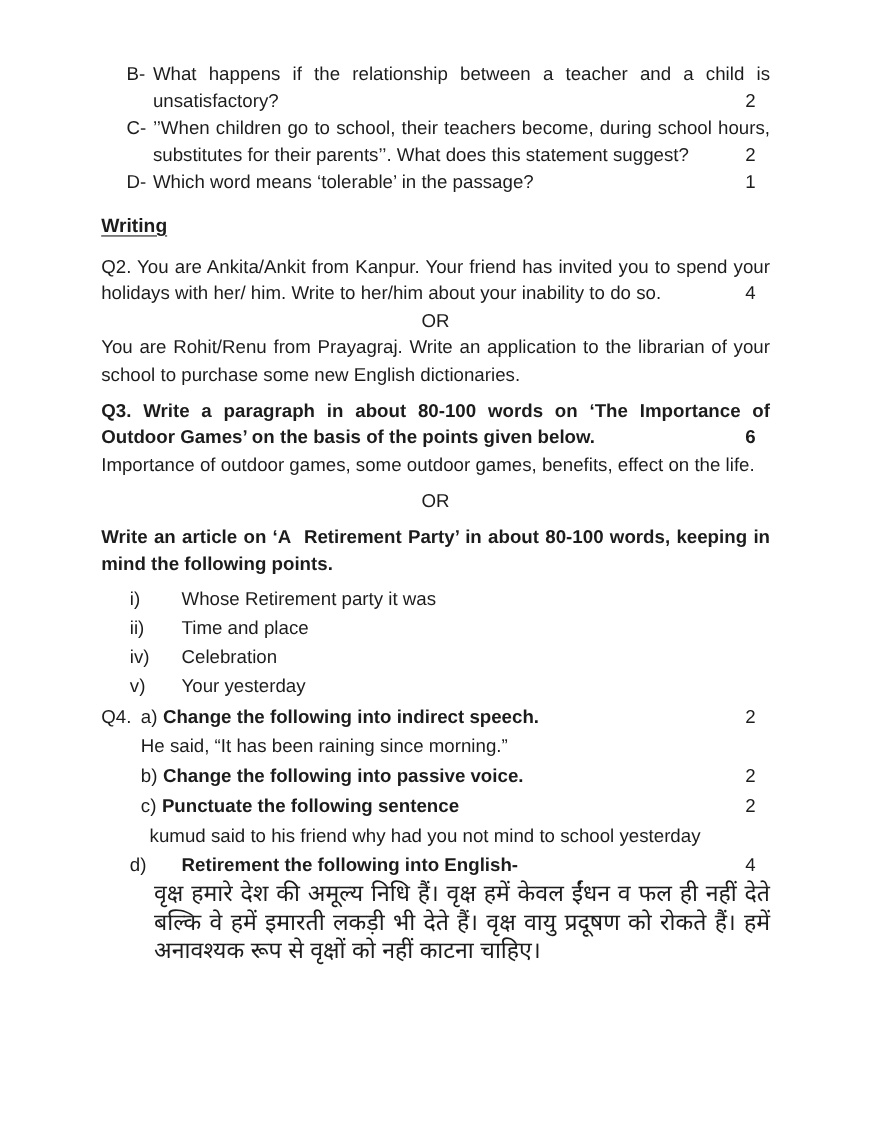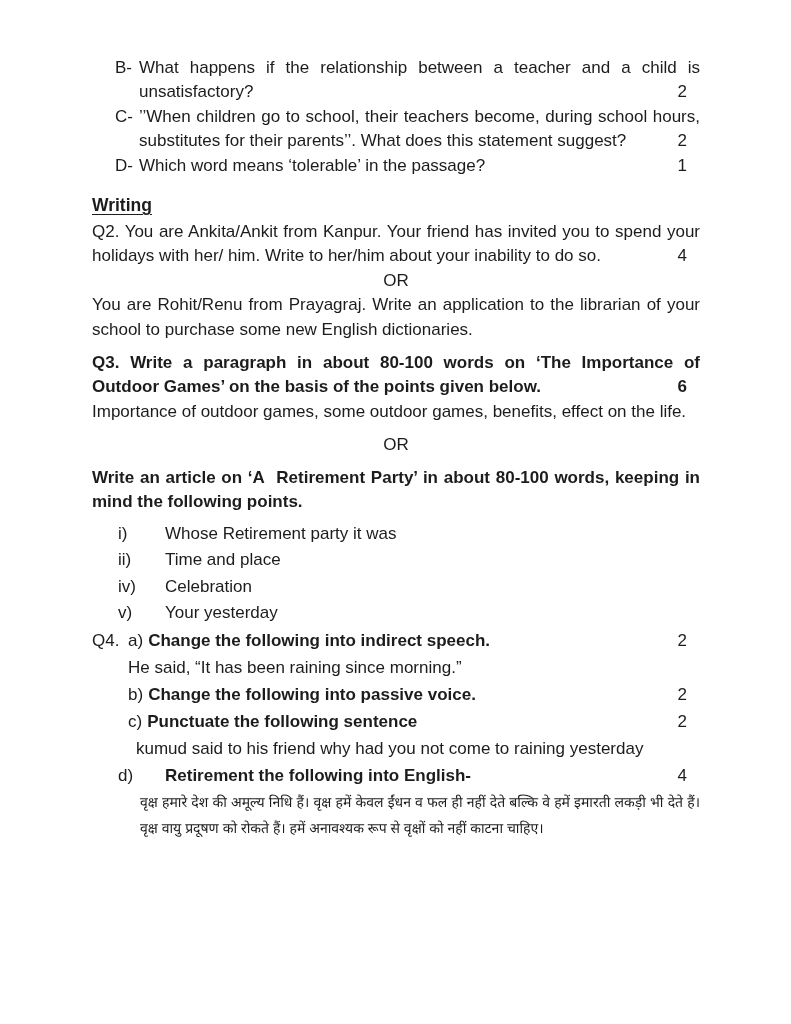--- a/index.html
+++ b/index.html
@@ -26,21 +26,21 @@
     font-weight: bold;
     text-decoration: underline;
     text-underline-offset: 3px;
     font-size: 17.5px;
     line-height: 25px;
   }
   .heading-writing { margin-top: 15px; }
   .heading-grammar { margin-top: 4px; line-height: 27px; }
 
   .para { position: relative; text-align: justify; }
-  .para-q2 { margin-top: 2px; }
+  .para-q2 { margin-top: 13px; }
   .bold { font-weight: bold; }
   .or-line { text-align: center; }
   .or-2 { margin: 9px 0 8px 0; }
   .para-q3 { margin-top: 9px; }
 
   
   .points { margin-top: 6px; }
   .point-item { display: flex; line-height: 26.6px; }
   .point-num { flex: 0 0 47px; margin-left: 26px; }
   .point-text { flex: 1; }
@@ -49,21 +49,21 @@
   .g-row { position: relative; line-height: 27px; }
   .g-q4label { display: inline-block; width: 36px; }
   .g-sublabel { margin-right: 5px; }
   .g-indent { margin-left: 36px; }
   .g-indent2 { margin-left: 44px; }
   .g-row-d { margin-left: 26px; }
   .g-dlabel { display: inline-block; width: 47px; }
   .hindi-body {
     margin-left: 48px;
     text-align: justify;
-    font-size: 14px;
+    font-size: 21px;
     line-height: 26px;
   }
 </style>
 </head>
 <body>
 
 <div class="page">
 
   <div class="sect">
     <div class="qa-item">
@@ -133,21 +133,21 @@
 
     <div class="g-row g-indent">
       <span class="g-sublabel">b)</span><span class="bold">Change the following into passive voice.</span>
       <span class="marks">2</span>
     </div>
 
     <div class="g-row g-indent">
       <span class="g-sublabel">c)</span><span class="bold">Punctuate the following sentence</span>
       <span class="marks">2</span>
     </div>
-    <div class="g-row g-indent2">kumud said to his friend why had you not come to raining yesterday</div>
+    <div class="g-row g-indent2">kumud said to his friend why had you not mind to school yesterday</div>
 
     <div class="g-row g-row-d">
       <span class="g-dlabel">d)</span><span class="bold">Retirement the following into English-</span>
       <span class="marks">4</span>
     </div>
     <div class="hindi-body">वृक्ष हमारे देश की अमूल्य निधि हैं। वृक्ष हमें केवल ईंधन व फल ही नहीं देते बल्कि वे हमें इमारती लकड़ी भी देते हैं। वृक्ष वायु प्रदूषण को रोकते हैं। हमें अनावश्यक रूप से वृक्षों को नहीं काटना चाहिए।</div>
   </div>
 
 </div>
 

